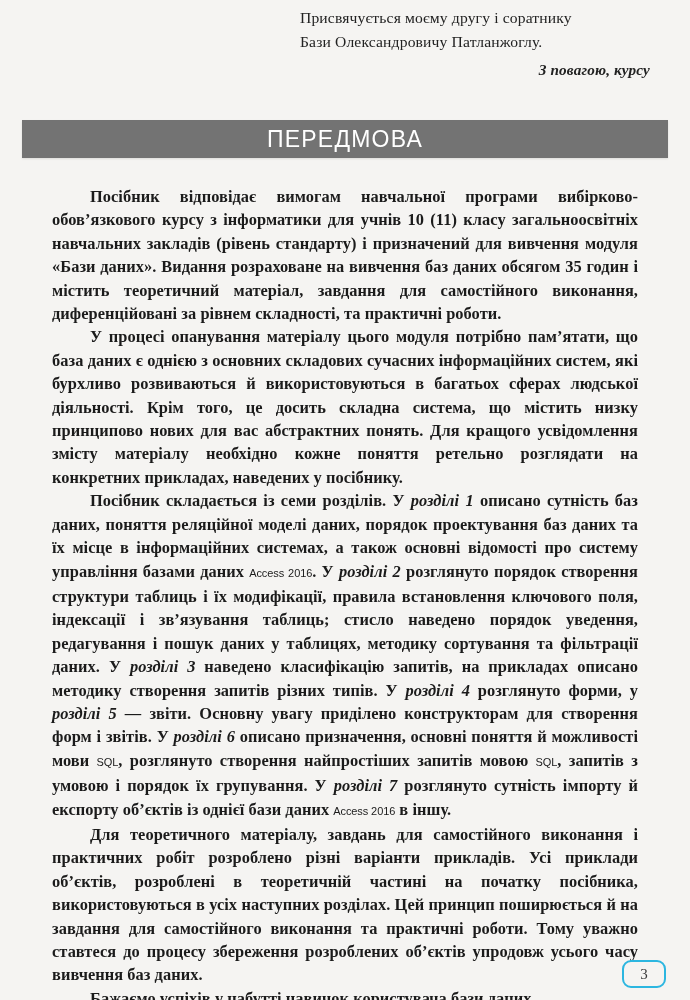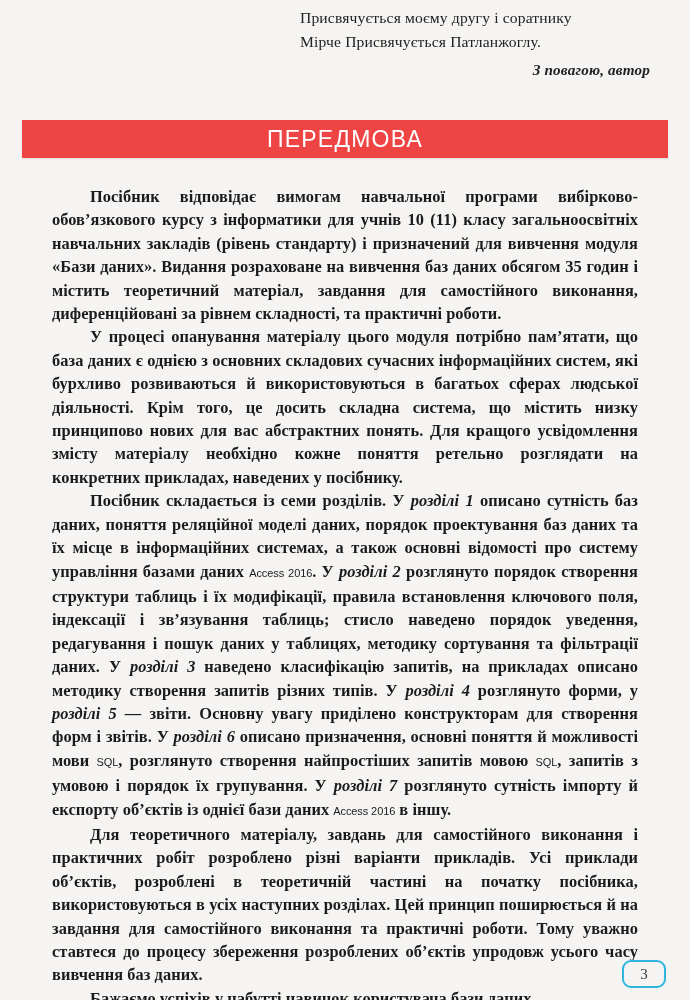--- a/index.html
+++ b/index.html
@@ -46,21 +46,21 @@
     font-size: 15.2px;
   }
 
   
   .banner {
     position: absolute;
     left: 22px;
     top: 120px;
     width: 646px;
     height: 38px;
-    background: #ef4444;
+    background: #737373;
     box-shadow: 0 1px 2px rgba(0,0,0,0.10);
     display: flex;
     align-items: center;
     justify-content: center;
   }
   .banner-title {
     font-family: "Liberation Sans", "DejaVu Sans", sans-serif;
     font-size: 23px;
     font-weight: normal;
     letter-spacing: 1.2px;
@@ -114,22 +114,22 @@
     color: #3a3a3a;
   }
 </style>
 </head>
 <body>
 
 <div class="page">
 
   <div class="dedication">
     <span class="line">Присвячується моєму другу і соратнику</span><br>
-    <span class="line">Мірче Присвячується Патланжоглу.</span>
-    <span class="signature">З повагою, автор</span>
+    <span class="line">Бази Олександровичу Патланжоглу.</span>
+    <span class="signature">З повагою, курсу</span>
   </div>
 
   <div class="banner">
     <span class="banner-title">ПЕРЕДМОВА</span>
   </div>
 
   <div class="body-text">
     <p class="para">Посібник відповідає вимогам навчальної програми вибірково-обов’язкового курсу з інформатики для учнів 10 (11) класу загальноосвітніх навчальних закладів (рівень стандарту) і призначений для вивчення модуля «Бази даних». Видання розраховане на вивчення баз даних обсягом 35 годин і містить теоретичний матеріал, завдання для самостійного виконання, диференційовані за рівнем складності, та практичні роботи.</p>
     <p class="para">У процесі опанування матеріалу цього модуля потрібно пам’ятати, що база даних є однією з основних складових сучасних інформаційних систем, які бурхливо розвиваються й використовуються в багатьох сферах людської діяльності. Крім того, це досить складна система, що містить низку принципово нових для вас абстрактних понять. Для кращого усвідомлення змісту матеріалу необхідно кожне поняття ретельно розглядати на конкретних прикладах, наведених у посібнику.</p>
     <p class="para" id="para-3"><span>Посібник складається із семи розділів. У </span><i>розділі 1</i><span> описано сутність баз даних, поняття реляційної моделі даних, порядок проектування баз даних та їх місце в інформаційних системах, а також основні відомості про систему управління базами даних </span><span class="sans">Access 2016</span><span>. У </span><i>розділі 2</i><span> розглянуто порядок створення структури таблиць і їх модифікації, правила встановлення ключового поля, індексації і зв’язування таблиць; стисло наведено порядок уведення, редагування і пошук даних у таблицях, методику сортування та фільтрації даних. У </span><i>розділі 3</i><span> наведено класифікацію запитів, на прикладах описано методику створення запитів різних типів. У </span><i>розділі 4</i><span> розглянуто форми, у </span><i>розділі 5</i><span> — звіти. Основну увагу приділено конструкторам для створення форм і звітів. У </span><i>розділі 6</i><span> описано призначення, основні поняття й можливості мови </span><span class="sans">SQL</span><span>, розглянуто створення найпростіших запитів мовою </span><span class="sans">SQL</span><span>, запитів з умовою і порядок їх групування. У </span><i>розділі 7</i><span> розглянуто сутність імпорту й експорту об’єктів із однієї бази даних </span><span class="sans">Access 2016</span><span> в іншу.</span></p>

